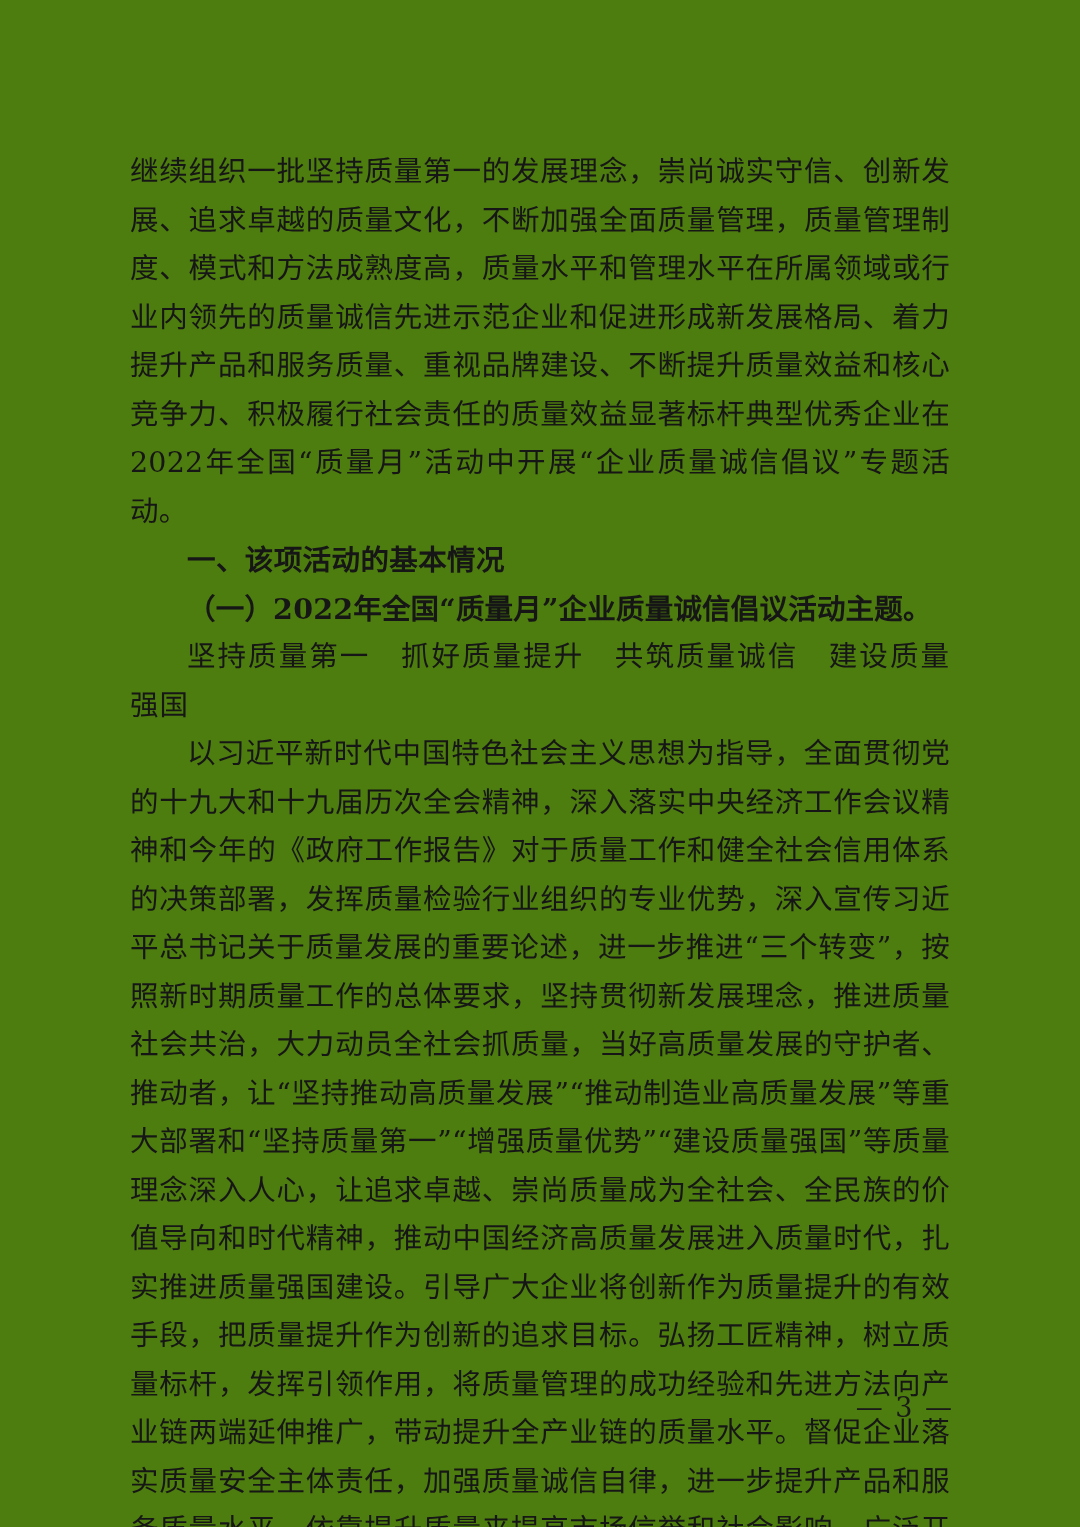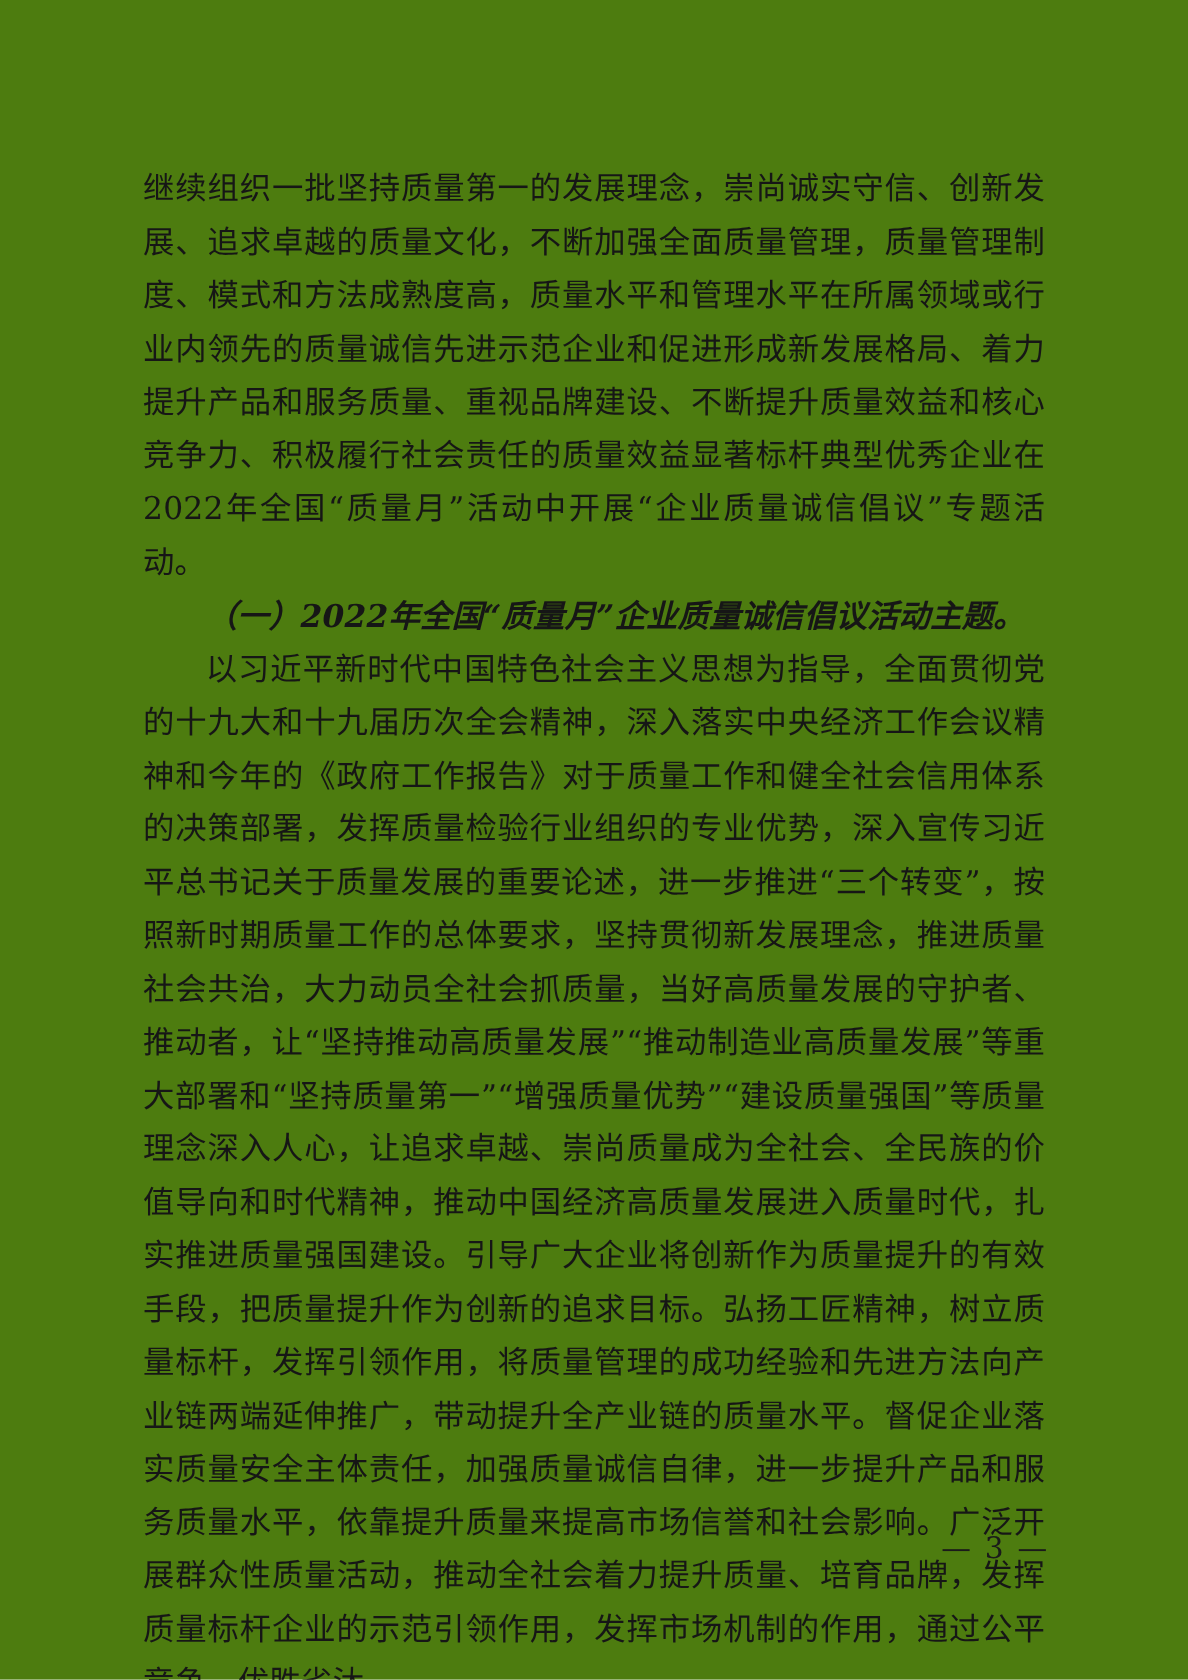--- a/index.html
+++ b/index.html
@@ -44,21 +44,20 @@
   }
   p.heading {
     font-weight: 700;
     text-indent: 57px;
     letter-spacing: 0.4px;
   }
   p.subheading {
     font-weight: 700;
     text-indent: 57px;
     letter-spacing: 0.2px;
-    font-style: italic;
   }
   p.theme-line {
     text-indent: 57px;
     letter-spacing: 1px;
     font-weight: 500;
   }
   .footer {
     position: absolute;
     left: 0;
     top: 1392px;
@@ -73,23 +72,25 @@
 </style>
 </head>
 <body>
 
 <div class="page">
   <div class="content">
 
     <p class="body">继续组织一批坚持质量第一的发展理念，崇尚诚实守信、创新发展、追求卓越的质量文化，不断加强全面质量管理，质量管理制度、模式和方法成熟度高，质量水平和管理水平在所属领域或行业内领先的质量诚信先进示范企业和促进形成新发展格局、着力提升产品和服务质量、重视品牌建设、不断提升质量效益和核心竞争力、积极履行社会责任的质量效益显著标杆典型优秀企业在2022年全国“质量月”活动中开展“企业质量诚信倡议”专题活动。</p>
 
 
+    <p class="heading">一、该项活动的基本情况</p>
 
     <p class="subheading">（一）2022年全国“质量月”企业质量诚信倡议活动主题。</p>
 
+    <p class="theme-line">坚持质量第一　抓好质量提升　共筑质量诚信　建设质量强国</p>
 
 
     <p class="indent">以习近平新时代中国特色社会主义思想为指导，全面贯彻党的十九大和十九届历次全会精神，深入落实中央经济工作会议精神和今年的《政府工作报告》对于质量工作和健全社会信用体系的决策部署，发挥质量检验行业组织的专业优势，深入宣传习近平总书记关于质量发展的重要论述，进一步推进“三个转变”，按照新时期质量工作的总体要求，坚持贯彻新发展理念，推进质量社会共治，大力动员全社会抓质量，当好高质量发展的守护者、推动者，让“坚持推动高质量发展”“推动制造业高质量发展”等重大部署和“坚持质量第一”“增强质量优势”“建设质量强国”等质量理念深入人心，让追求卓越、崇尚质量成为全社会、全民族的价值导向和时代精神，推动中国经济高质量发展进入质量时代，扎实推进质量强国建设。引导广大企业将创新作为质量提升的有效手段，把质量提升作为创新的追求目标。弘扬工匠精神，树立质量标杆，发挥引领作用，将质量管理的成功经验和先进方法向产业链两端延伸推广，带动提升全产业链的质量水平。督促企业落实质量安全主体责任，加强质量诚信自律，进一步提升产品和服务质量水平，依靠提升质量来提高市场信誉和社会影响。广泛开展群众性质量活动，推动全社会着力提升质量、培育品牌，发挥质量标杆企业的示范引领作用，发挥市场机制的作用，通过公平竞争、优胜劣汰，</p>
 
   </div>
 
   <div class="footer">— 3 —</div>
 </div>
 
 </body></html>

